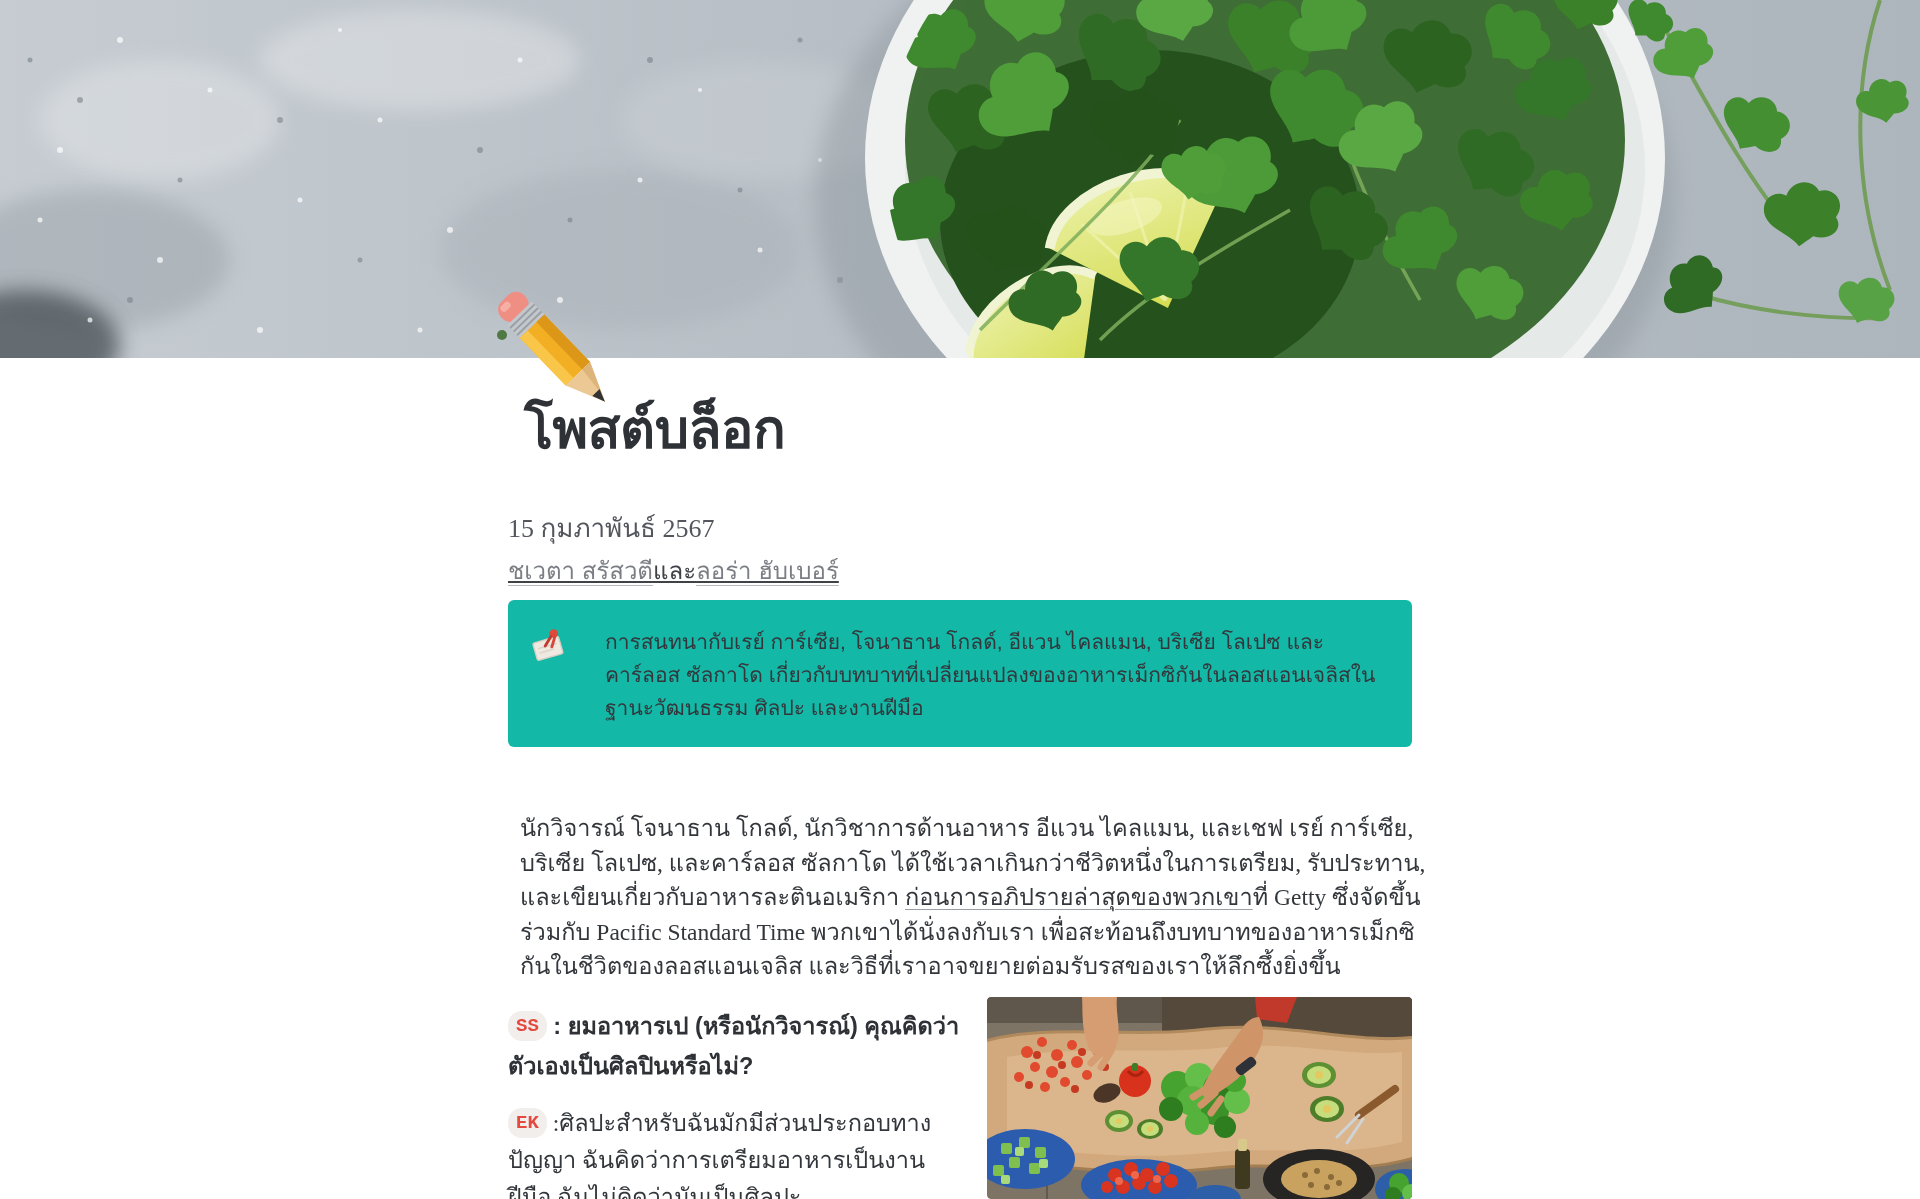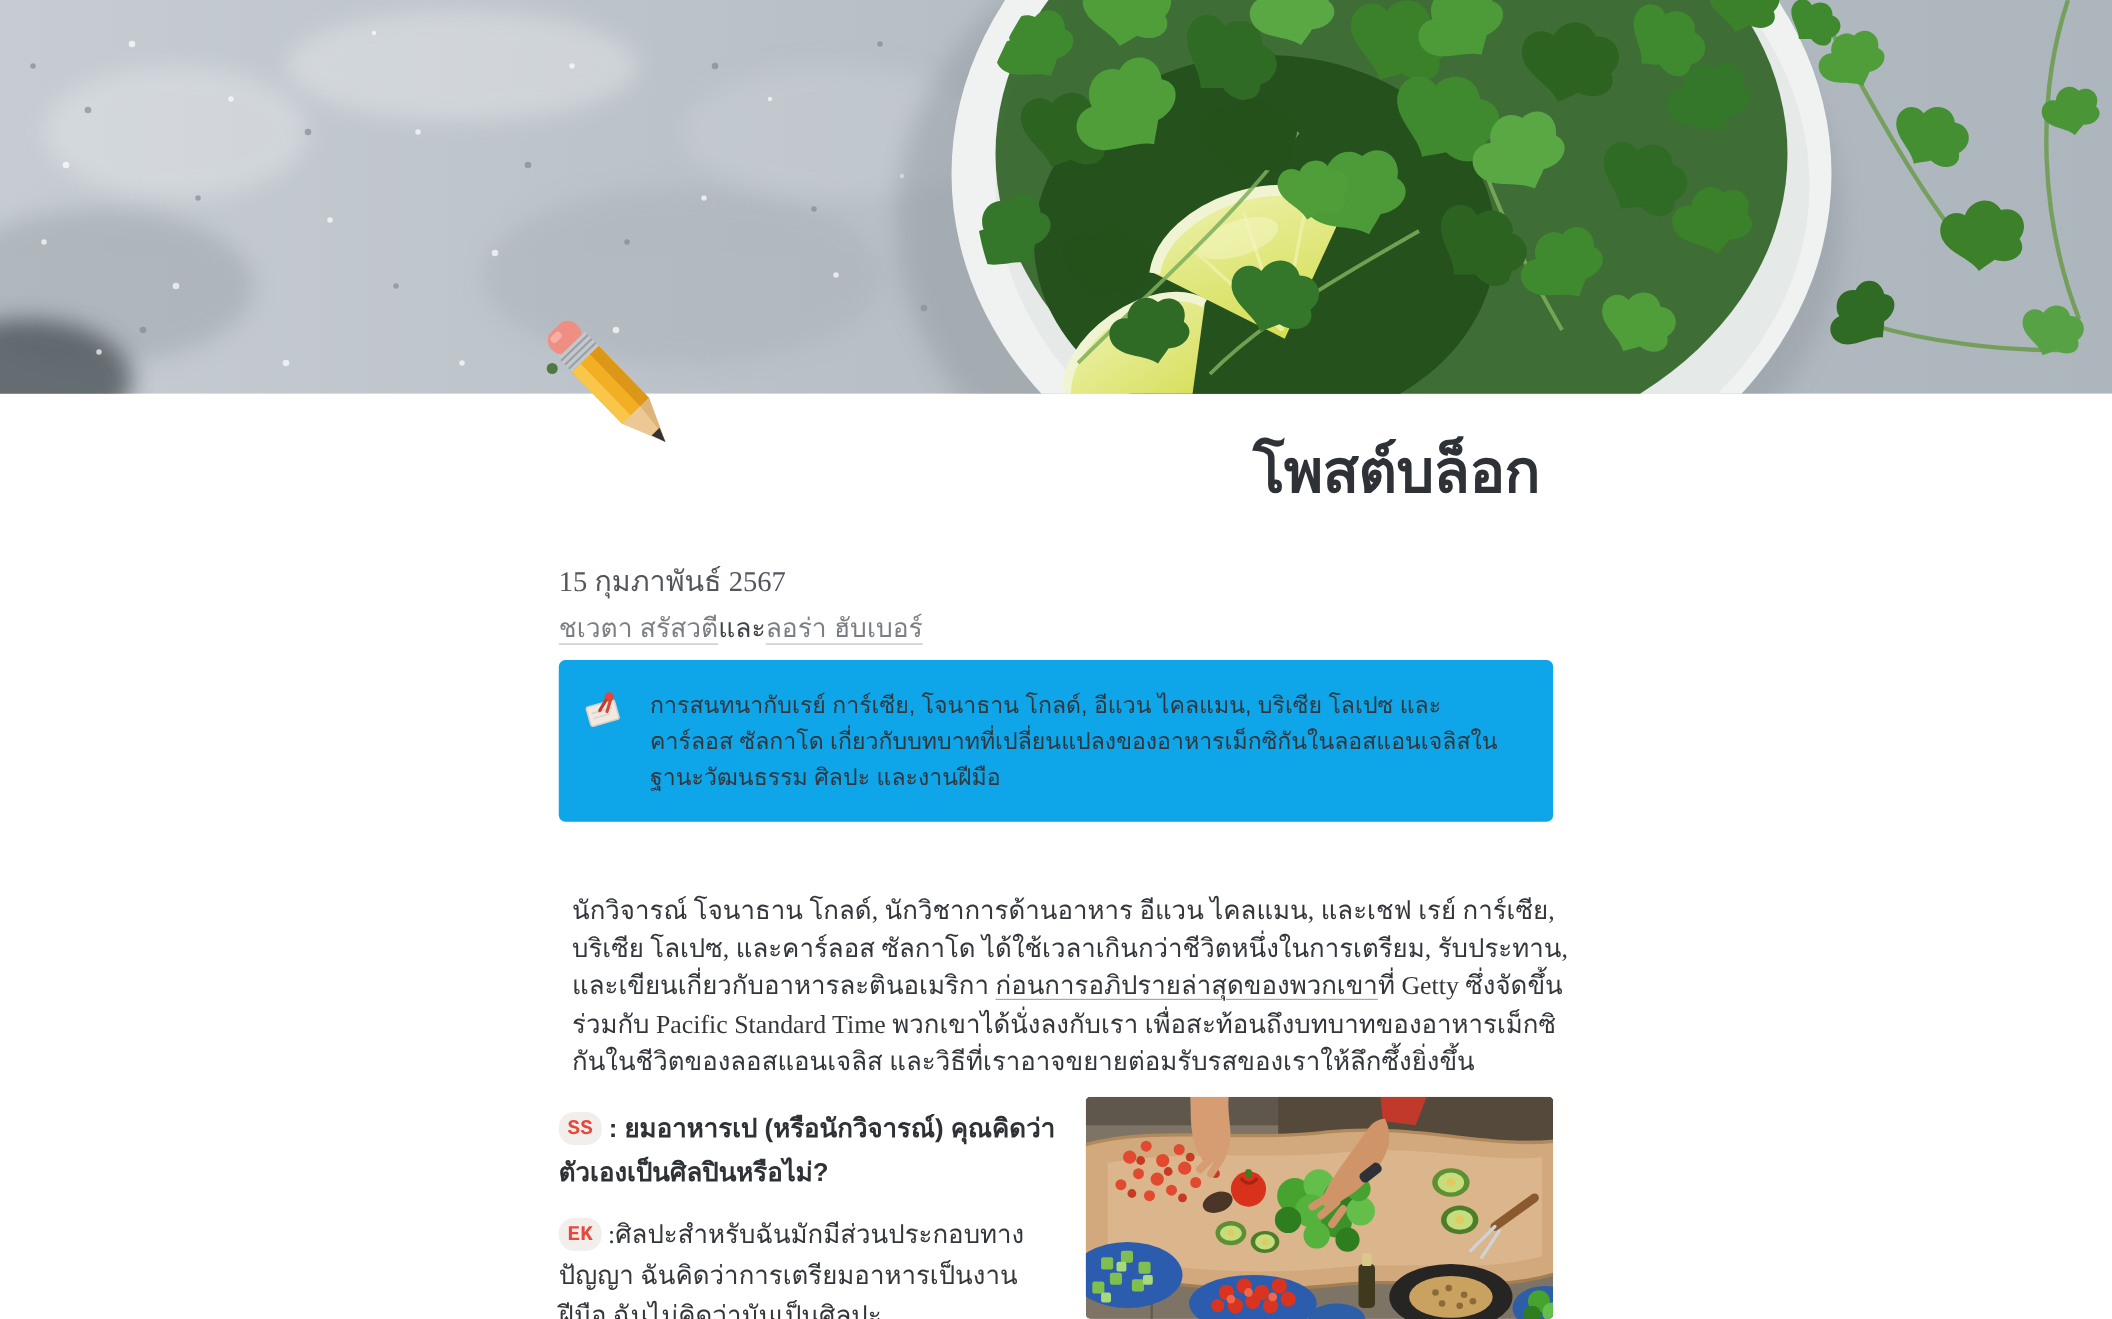--- a/index.html
+++ b/index.html
@@ -4,33 +4,33 @@
 <style>
   html,body{margin:0;padding:0;background:#ffffff;}
   body{width:1920px;height:1199px;overflow:hidden;
        font-family:"Liberation Sans","DejaVu Sans",sans-serif;color:#33373c;}
   .page{position:relative;width:1920px;height:1199px;background:#ffffff;}
 
   .cover{position:absolute;left:0;top:0;width:1920px;height:358px;display:block;}
 
   .page-icon{position:absolute;left:465px;top:262px;width:180px;height:180px;z-index:6;}
 
-  .title{position:absolute;left:496px;top:398px;width:904px;margin:0;
-         font-size:54px;line-height:62px;font-weight:700;color:#2e3237;letter-spacing:-0.5px;text-align:right;}
+  .title{position:absolute;left:524px;top:398px;width:904px;margin:0;
+         font-size:54px;line-height:62px;font-weight:700;color:#2e3237;letter-spacing:-0.5px;}
 
   .date{position:absolute;left:508px;top:507px;font-size:26px;color:#53565c;
         font-family:Liberation Serif, serif;}
 
-  .byline{position:absolute;left:508px;top:551px;font-size:24px;color:#3f4247;}
+  .byline{position:absolute;left:508px;top:551px;font-size:24px;color:#3f4247;text-decoration:underline;}
   .author{color:#7b7f85;text-decoration:underline;text-decoration-color:#b6b9bd;
           text-decoration-thickness:1px;text-underline-offset:6px;cursor:pointer;}
   .connector{color:#3f4247;}
 
   .callout{position:absolute;left:508px;top:600px;width:904px;height:147px;box-sizing:border-box;
-           background:#0ea5e9;border-radius:6px;padding:25px 28px 22px 22px;display:flex;gap:23px;}
+           background:#14b8a6;border-radius:6px;padding:25px 28px 22px 22px;display:flex;gap:37px;}
   .callout-icon{width:38px;height:38px;flex:none;margin-top:1px;}
   .callout-text{font-size:21px;line-height:33px;color:#33373c;width:800px;}
 
   .intro{position:absolute;left:508px;top:799px;width:906px;margin:12px;
          font-size:23.5px;line-height:34.5px;color:#33373c;
          font-family:"Liberation Serif","DejaVu Serif",serif;}
   .intro .link{color:#33373c;text-decoration:underline;text-decoration-color:#9aa0a6;
                text-decoration-thickness:1px;text-underline-offset:4px;cursor:pointer;}
 
   .qa-col{position:absolute;left:508px;top:1006px;width:460px;}

